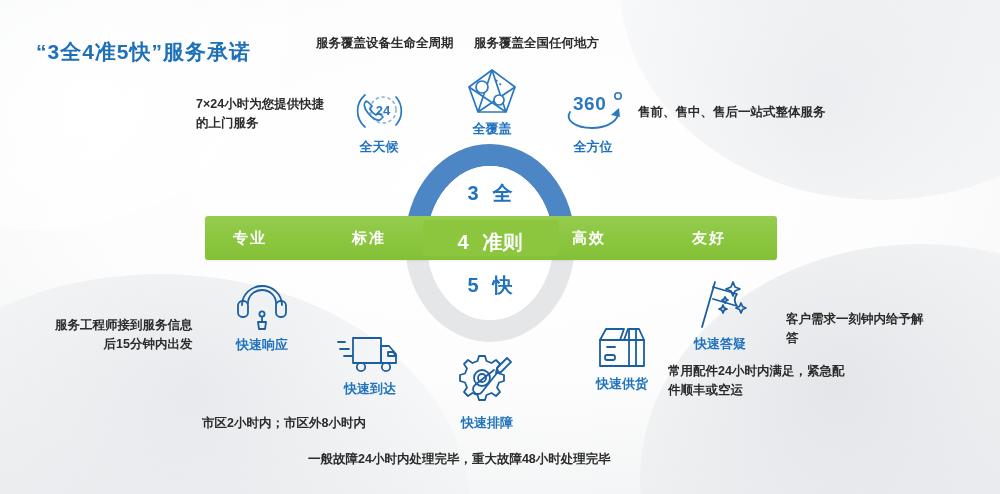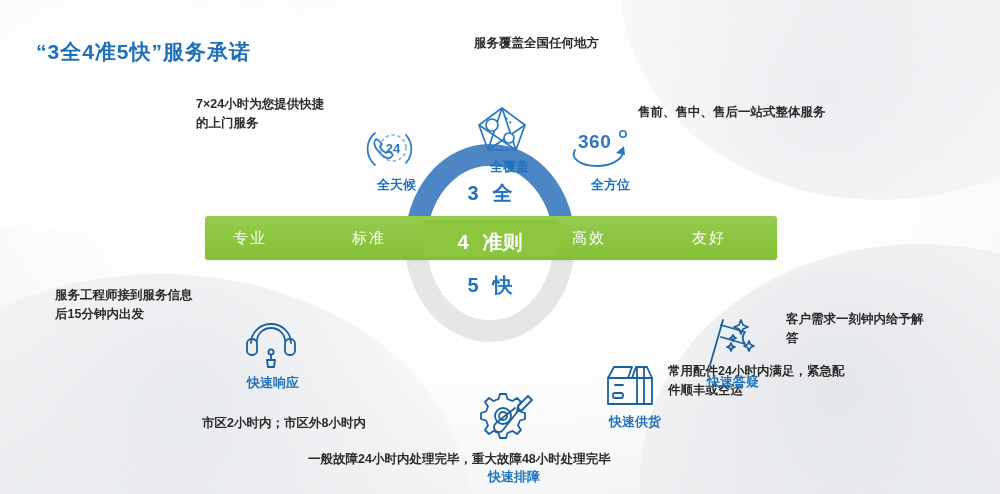--- a/index.html
+++ b/index.html
@@ -40,40 +40,40 @@
     white-space:pre-line;
   }
 
   
   .iconlabel{
     color:#1f72bd;font-size:13px;font-weight:bold;
     text-align:center;white-space:nowrap;
   }
 
   
-  .iconcell{position:absolute;display:flex;flex-direction:column;align-items:flex-end;margin-top:38px;}
+  .iconcell{position:absolute;display:flex;flex-direction:column;align-items:center;}
   .iconcell svg{display:block;}
   .iconcell .iconlabel{margin-top:4px;}
 
   
   #ring{
     left:405px;top:143px;width:170px;height:200px;
   }
   #ring .ringsvg{position:absolute;left:0;top:0;}
 
   
   #band{
     left:205px;top:216px;width:572px;height:44px;
     background:linear-gradient(180deg,#95cc4f 0%,#8bc63f 55%,#84c037 100%);
     border-radius:3px;
     box-shadow:0 1px 2px rgba(0,0,0,.07);
   }
   .bandword{
     position:absolute;top:0;height:44px;line-height:44px;
-    color:#ffffff;font-size:15px;font-weight:normal;
+    color:#ffffff;font-size:15px;font-weight:bold;
     letter-spacing:2px;white-space:nowrap;
   }
 
   
   #bandpill{
     position:absolute;left:423px;top:220px;width:136px;height:36px;
     background:#8cc63f;border-radius:4px;
   }
 
   
@@ -91,26 +91,27 @@
 
 <div id="stage">
 
   <div class="blob tl"></div>
   <div class="blob tr"></div>
   <div class="blob bl"></div>
   <div class="blob br"></div>
 
   <div class="abs" id="title">“3全4准5快”服务承诺</div>
 
+  <div class="abs caption" style="left:316px;top:34px;">服务覆盖设备生命全周期</div>
   <div class="abs caption" style="left:474px;top:34px;">服务覆盖全国任何地方</div>
 
   <div class="abs caption" style="left:196px;top:95px;">7×24小时为您提供快捷
 的上门服务</div>
   <div class="abs caption" style="left:638px;top:103px;">售前、售中、售后一站式整体服务</div>
-  <div class="abs caption" style="left:55px;top:286px;">服务工程师接到服务信息
+  <div class="abs caption" style="left:55px;top:316px;text-align:right;">服务工程师接到服务信息
 后15分钟内出发</div>
   <div class="abs caption" style="left:786px;top:310px;">客户需求一刻钟内给予解
 答</div>
   <div class="abs caption" style="left:202px;top:398px;margin-top:16px;">市区2小时内；市区外8小时内</div>
   <div class="abs caption" style="left:668px;top:362px;">常用配件24小时内满足，紧急配
 件顺丰或空运</div>
   <div class="abs caption" style="left:308px;top:450px;">一般故障24小时内处理完毕，重大故障48小时处理完毕</div>
 
   <div class="abs" id="ring">
     <svg class="ringsvg" width="170" height="200" viewBox="0 0 170 200">
@@ -188,22 +189,35 @@
         <rect x="42" y="23" width="10" height="16" rx="4.5"></rect>
         <path d="M14 25 A14 13 0 0 1 42 25"></path>
         <path d="M28 39 v5"></path>
         <path d="M24 44 h8 l-1 7 h-6 z"></path>
         <circle cx="28" cy="36" r="2.6"></circle>
       </g>
     </svg>
     <span class="iconlabel">快速响应</span>
   </div>
 
-
-  <div class="iconcell" style="left:462px;top:352px;width:78px;gap:16px;">
+  <div class="iconcell" style="left:331px;top:330px;width:78px;">
+    <svg width="68" height="46" viewBox="0 0 68 46">
+      <g fill="none" stroke="#1b5fa0" stroke-width="1.8" stroke-linecap="round" stroke-linejoin="round">
+        <rect x="17" y="8" width="28" height="25"></rect>
+        <path d="M45 16 h8 l7 8 v9 h-15 z"></path>
+        <circle cx="25" cy="37" r="4.2"></circle>
+        <circle cx="50" cy="37" r="4.2"></circle>
+        <path d="M2 12 h7 M4 19 h9 M8 26 h8"></path>
+        <path d="M52 22 h5 l3 4 h-8 z"></path>
+      </g>
+    </svg>
+    <span class="iconlabel">快速到达</span>
+  </div>
+
+  <div class="iconcell" style="left:448px;top:352px;width:78px;">
     <svg width="64" height="58" viewBox="0 0 64 58">
       <g fill="none" stroke="#1b5fa0" stroke-width="1.8" stroke-linecap="round" stroke-linejoin="round">
         <path d="M24 4 l6 0 l1.5 5 l5 2 l4.5 -3 l4 4 l-3 4.5 l2 5 l5 1.5 l0 6 l-5 1.5 l-2 5 l3 4.5 l-4 4 l-4.5 -3 l-5 2 l-1.5 5 l-6 0 l-1.5 -5 l-5 -2 l-4.5 3 l-4 -4 l3 -4.5 l-2 -5 l-5 -1.5 l0 -6 l5 -1.5 l2 -5 l-3 -4.5 l4 -4 l4.5 3 l5 -2 z"></path>
         <circle cx="27" cy="26" r="8"></circle>
         <circle cx="27" cy="26" r="4"></circle>
         <path d="M56 10 l-4 -4 l-10 10 l-1 5 l5 -1 z"></path>
         <path d="M42 21 L27 40 a5 5 0 1 1 -7 -7 L39 18"></path>
       </g>
     </svg>
     <span class="iconlabel">快速排障</span>

